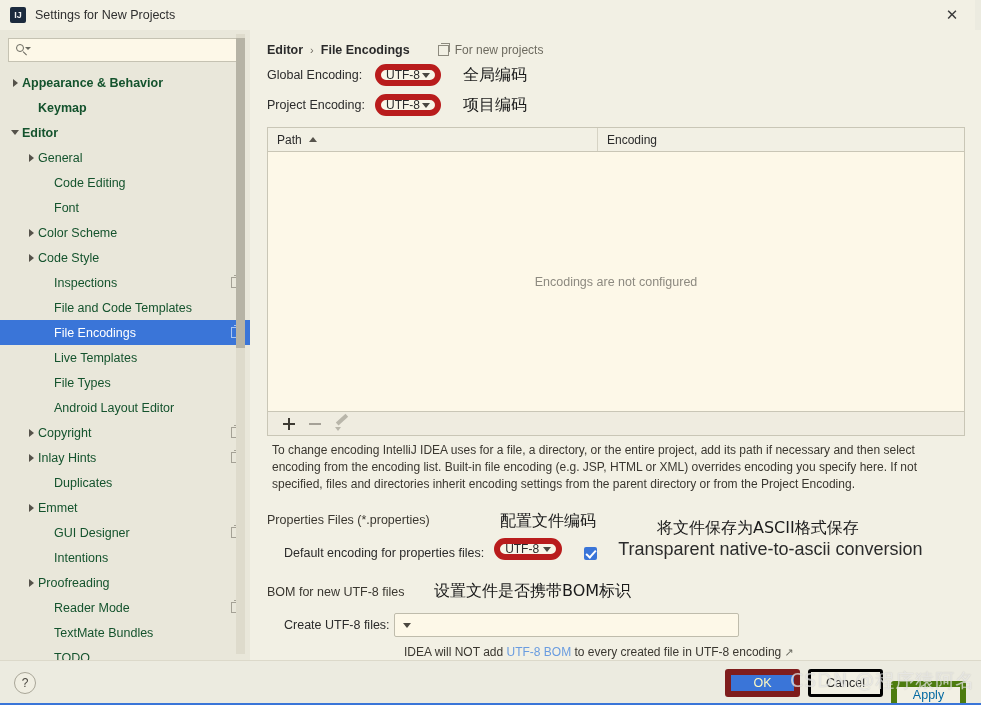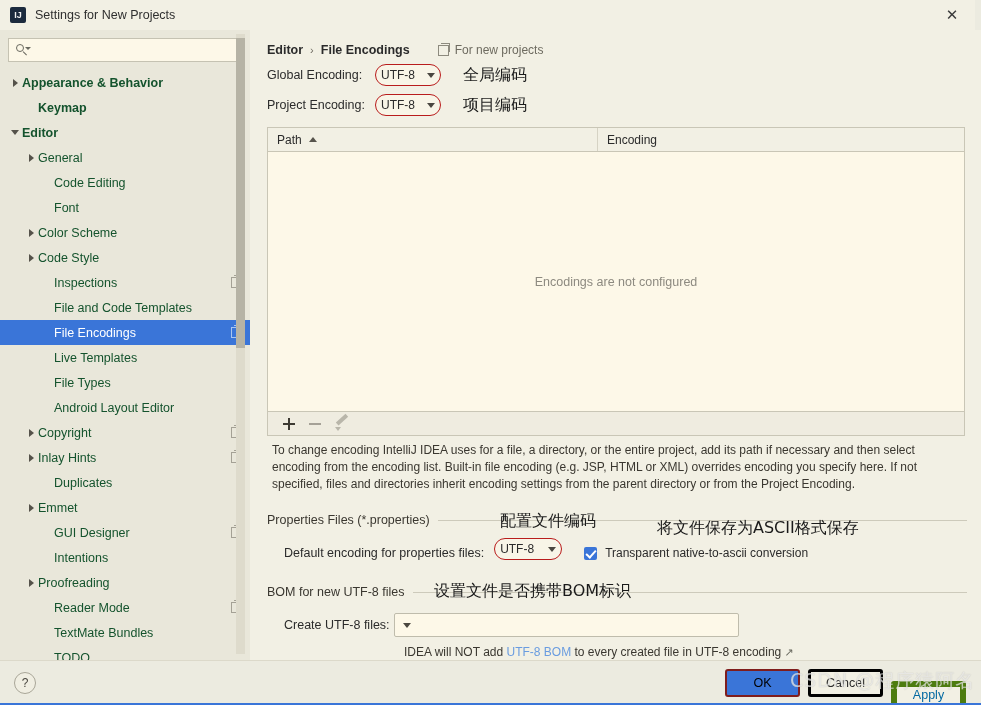--- a/index.html
+++ b/index.html
@@ -120,21 +120,21 @@
     margin-right: 6px; flex: none;
   }
   .stack-icon:after {
     content: ""; position: absolute; left: 2px; top: -3px; width: 8px; height: 8px;
     border: 1px solid #8d8a7e; border-bottom: none; border-left: none;
   }
 
   .field-row { display: flex; align-items: center; height: 26px; padding-left: 17px; margin-top: 4px; }
   .field-label { font-size: 12.5px; color: #2b2b2b; width: 108px; }
   .combo-sm {
-    width: 66px; height: 22px; background: #f8f5e7; border: 1px solid #b91c1c;
+    width: 66px; height: 22px; background: #f8f5e7; border: 6px solid #b91c1c;
     border-radius: 11px; display: flex; align-items: center; padding: 0 5px;
     font-size: 12px; color: #2b2b2b; cursor: pointer;
   }
   .combo-sm .val { flex: 1; }
   .tri-down { width: 0; height: 0; border-left: 4px solid transparent; border-right: 4px solid transparent; border-top: 5px solid #4a4740; }
   .cn-note {
     font-size: 16px; color: #1a1a1a; margin-left: 22px;
     font-family: "DejaVu Sans", sans-serif; white-space: nowrap;
   }
 
@@ -185,21 +185,21 @@
     border-top: 4px solid #6f6c62;
   }
 
   .desc {
     position: absolute; left: 22px; top: 412px; width: 690px;
     font-size: 12px; line-height: 17px; color: #3a3730;
   }
 
   
   .group-title {
-    position: absolute; display: flex; align-items: center; width: 700px;
+    position: absolute; display: flex; align-items: flex-start; width: 700px; flex-direction: column;
   }
   .group-title .gt-text { font-size: 12.5px; color: #3a3730; white-space: nowrap; }
   .group-title .gt-line { flex: 1; height: 1px; background: #cdcabb; margin-left: 8px; }
 
   .checkbox {
     width: 13px; height: 13px; background: #3a75d8; border-radius: 2px;
     position: relative; flex: none; cursor: pointer;
   }
   .checkbox:after {
     content: ""; position: absolute; left: 4px; top: 1px; width: 4px; height: 8px;
@@ -224,21 +224,21 @@
     position: absolute; left: 14px; top: 11px; width: 22px; height: 22px;
     border: 1px solid #a9a698; border-radius: 50%;
     display: flex; align-items: center; justify-content: center;
     font-size: 12px; color: #4a4740; background: #f0eee2; cursor: pointer;
   }
   .btn {
     position: absolute; top: 8px; height: 28px;
     display: flex; align-items: center; justify-content: center;
     font-size: 12.5px; border-radius: 3px; cursor: pointer;
   }
-  .btn-ok { left: 725px; width: 75px; background: #3a75d8; color: #000000; border: 2px solid #7f1d1d; }
+  .btn-ok { left: 725px; width: 75px; background: #3a75d8; color: #fef9c3; border: 6px solid #7f1d1d; }
   .btn-cancel { left: 808px; width: 75px; background: #f2f0e4; color: #2b2b2b; border: 3px solid #000000; }
   .btn-apply { left: 891px; width: 75px; background: #f2f0e4; color: #0369a1; border: 6px solid #4d7c0f; margin-top: 12px; }
 
   .watermark {
     position: absolute; left: 790px; top: 668px; width: 200px; height: 34px;
     font-size: 19px; color: rgba(255,255,255,0.62);
     font-family: "DejaVu Sans", sans-serif;
     letter-spacing: 1px; white-space: nowrap; pointer-events: none;
     text-shadow: 0 0 1px rgba(120,120,110,.45);
   }
@@ -460,21 +460,21 @@
     <div class="cn-note" style="position:absolute; left:228px; top:481px;">配置文件编码</div>
     <div class="cn-note" style="position:absolute; left:385px; top:488px;">将文件保存为ASCII格式保存</div>
 
     <div style="position:absolute; left:34px; top:508px; display:flex; align-items:flex-end;">
       <span style="font-size:12.5px;">Default encoding for properties files:</span>
       <span class="combo-sm" style="margin-left:10px; width:68px;">
         <span class="val">UTF-8</span>
         <span class="tri-down"></span>
       </span>
       <span class="checkbox" style="margin-left:22px;"></span>
-      <span style="font-size:12px; margin-left:8px;">Transparent native-to-ascii conversion</span>
+      <span style="font-size:18px; margin-left:21px;">Transparent native-to-ascii conversion</span>
     </div>
 
     <div class="group-title" style="left:17px; top:555px;">
       <span class="gt-text">BOM for new UTF-8 files</span>
       <span class="gt-line"></span>
     </div>
     <div class="cn-note" style="position:absolute; left:162px; top:551px;">设置文件是否携带BOM标识</div>
 
     <div style="position:absolute; left:34px; top:583px; display:flex; align-items:center;">
       <span style="font-size:12.5px; width:110px;">Create UTF-8 files:</span>

